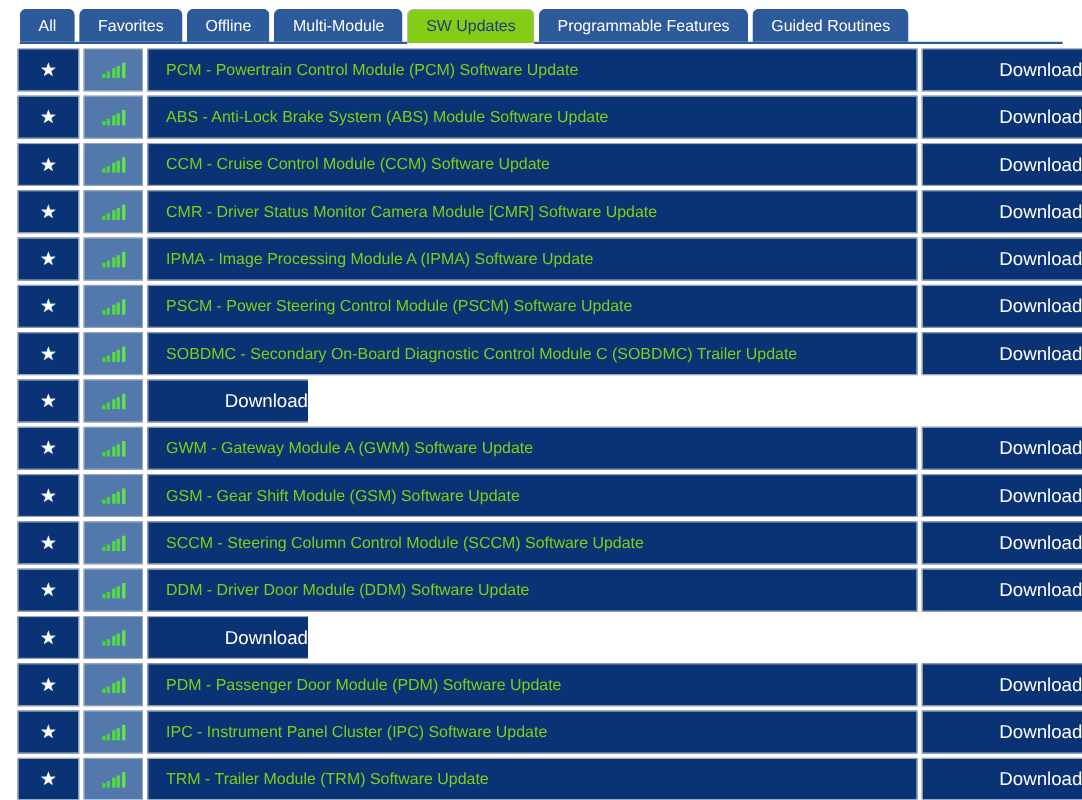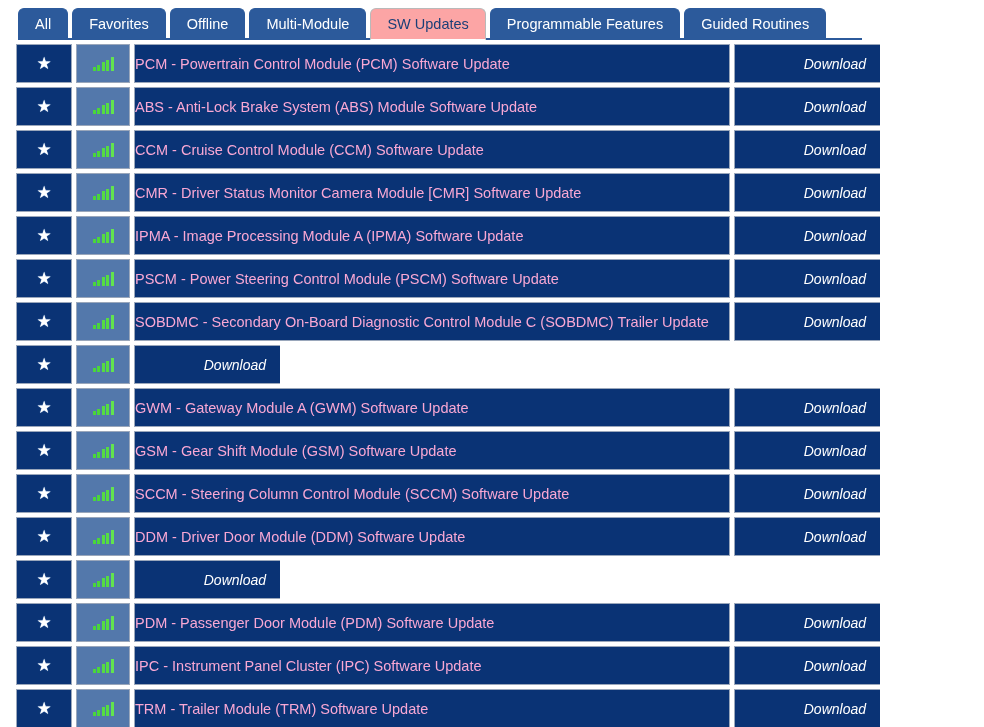--- a/index.html
+++ b/index.html
@@ -7,21 +7,21 @@
     padding: 0;
     width: 984px;
     height: 727px;
     overflow: hidden;
     background: #ffffff;
     font-family: "Liberation Sans", sans-serif;
   }
 
   #app {
     position: relative;
-    width: 880px;
+    width: 984px;
     height: 727px;
     background: #ffffff;
     overflow: hidden;
   }
 
   
   .tabbar {
     position: absolute;
     top: 0;
     left: 18px;
@@ -46,21 +46,21 @@
     white-space: nowrap;
     border-radius: 6px 6px 0 0;
     border: 1px solid #2c5a9b;
     border-bottom: none;
     cursor: pointer;
     user-select: none;
     position: relative;
   }
 
   .tab.active {
-    background: #fca5a5;
+    background: #84cc16;
     color: #1b3f77;
     border: 1px solid #b9b9b9;
     border-bottom: 1px solid #ffffff;
     z-index: 3;
     margin-bottom: -2px;
     height: 32px;
     line-height: 31px;
   }
 
   
@@ -126,38 +126,37 @@
   }
   .bars i:nth-child(1) { height: 4px;  background:#4ad63a; }
   .bars i:nth-child(2) { height: 6px;  background:#4ad63a; }
   .bars i:nth-child(3) { height: 9px;  background:#55dc42; }
   .bars i:nth-child(4) { height: 11px; background:#55dc42; }
   .bars i:nth-child(5) { height: 14px; background:#62e44e; }
 
   .cell-name {
     flex: 1 1 auto;
     margin-left: 4px;
-    color: #f9a8d4;
+    padding-left: 16px;
+    color: #84cc16;
     font-size: 14.5px;
     white-space: nowrap;
     overflow: hidden;
     cursor: pointer;
   }
 
   .cell-download {
     width: 146px;
     min-width: 146px;
     margin-left: 4px;
     justify-content: flex-end;
-    padding-right: 14px;
     color: #ffffff;
-    font-size: 14px;
+    font-size: 17px;
     cursor: pointer;
     border-right: none;
-    font-style: italic;
   }
 </style>
 </head>
 <body>
 
 <div id="app">
 
   <div class="tabbar" id="tabbar">
       <div class="tab">All</div>
       <div class="tab">Favorites</div>

